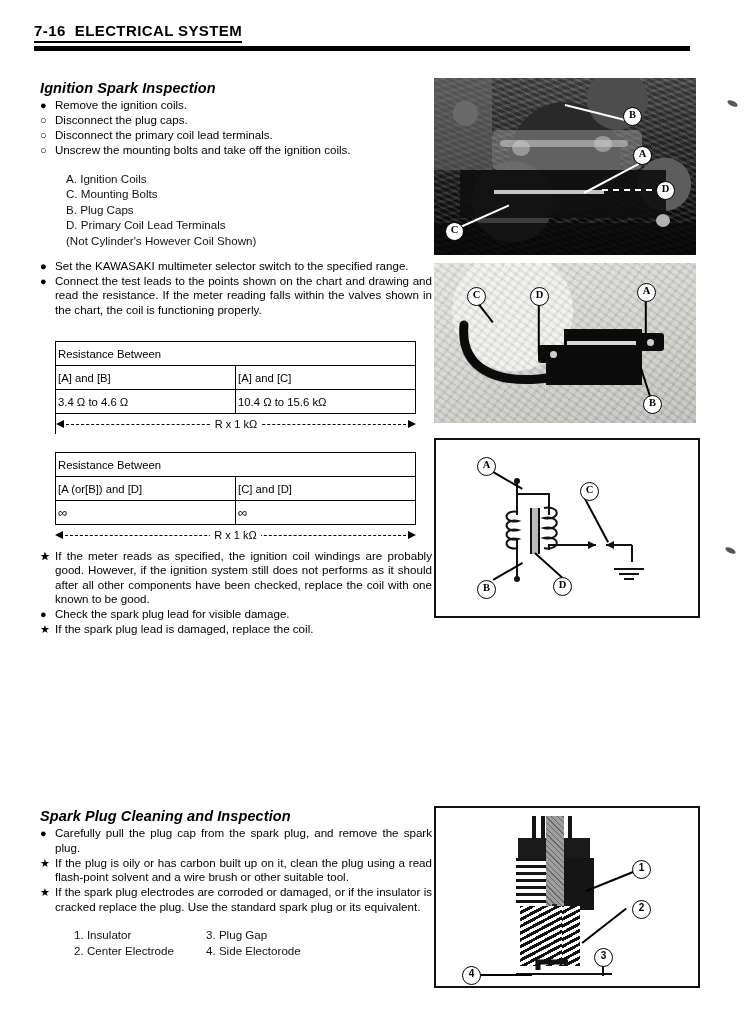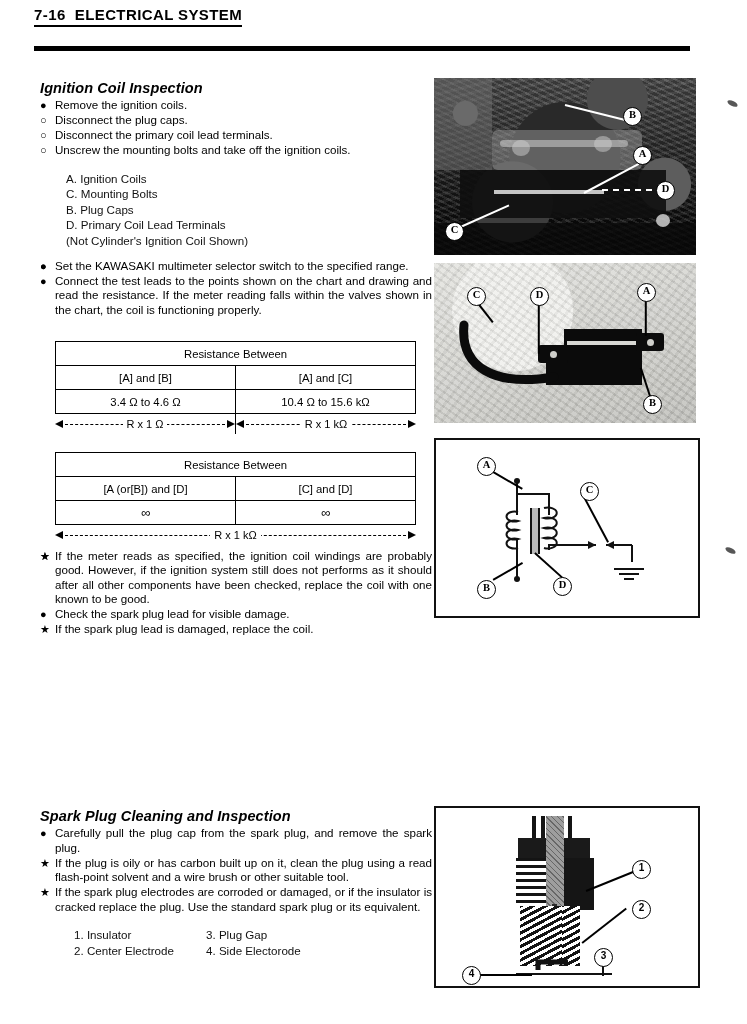--- a/index.html
+++ b/index.html
@@ -5,21 +5,21 @@
   html,body{margin:0;padding:0;background:#ffffff;}
   body{
     width:747px;height:1024px;position:relative;overflow:hidden;
     font-family:"Liberation Sans", sans-serif;
     color:#111;
     -webkit-font-smoothing:none;
   }
   .page{position:absolute;inset:0;}
 
   
-  .hdr{position:absolute;left:34px;top:6px;width:680px;text-decoration:underline;}
+  .hdr{position:absolute;left:34px;top:22px;width:680px;text-decoration:underline;}
   .hdr-text{font-size:15px;font-weight:bold;letter-spacing:.4px;color:#000;
             display:inline-block;padding-bottom:2px;border-bottom:2px solid #000;}
   .hdr-rule{position:absolute;left:34px;top:46px;width:656px;height:4px;background:#000;}
   .hdr-rule:after{content:"";position:absolute;left:0;top:4px;width:100%;height:1px;background:#000;}
 
   
   .col-left{position:absolute;left:40px;width:392px;}
 
   h2.sect{
     font-size:14.5px;font-style:italic;font-weight:bold;margin:0 0 2px 0;
@@ -40,21 +40,21 @@
   .legend{font-size:11.6px;line-height:15.4px;margin-left:26px;}
   .legend div{white-space:pre;}
 
   .legend2{position:relative;font-size:11.6px;line-height:16px;margin-left:34px;}
   .legend2 .c1{display:inline-block;width:132px;}
 
   
   .tbl{position:absolute;border-collapse:collapse;}
   .tbl table{border-collapse:collapse;width:100%;table-layout:fixed;}
   .tbl td{
-    border:1px solid #000;text-align:center;font-size:11.3px;
+    border:1px solid #000;font-size:11.3px;
     padding:3px 2px;color:#000;height:17px;
   }
   .tbl td.hd{font-size:11.3px;}
   .tbl td.inf{font-size:13px;letter-spacing:-1px;}
   .arrow-row{display:flex;}
   .arrow-cell{
     position:relative;height:20px;flex:1 1 0;
     display:flex;align-items:center;justify-content:center;
     font-size:11px;color:#000;
   }
@@ -139,34 +139,34 @@
 <body>
 
 <div class="page">
 
   <div class="hdr">
     <span class="hdr-text"><span>7-16</span>&nbsp;&nbsp;<span>ELECTRICAL SYSTEM</span></span>
   </div>
   <div class="hdr-rule"></div>
 
   <div class="col-left" style="top:80px;">
-    <h2 class="sect">Ignition Coil Inspection</h2>
+    <h2 class="sect">Ignition Spark Inspection</h2>
     <ul class="blist">
       <li class="b-filled"><span class="bul">●</span><span class="t">Remove the ignition coils.</span></li>
       <li class="b-open"><span class="bul">○</span><span class="t">Disconnect the plug caps.</span></li>
       <li class="b-open"><span class="bul">○</span><span class="t">Disconnect the primary coil lead terminals.</span></li>
       <li class="b-open"><span class="bul">○</span><span class="t">Unscrew the mounting bolts and take off the ignition coils.</span></li>
     </ul>
 
     <div class="legend" style="margin-top:13px;">
       <div>A. Ignition Coils</div>
       <div>C. Mounting Bolts</div>
       <div>B. Plug Caps</div>
       <div>D. Primary Coil Lead Terminals</div>
-      <div>(Not Cylinder's Ignition Coil Shown)</div>
+      <div>(Not Cylinder's However Coil Shown)</div>
     </div>
   </div>
 
   <div class="col-left" style="top:258px;">
     <ul class="blist">
       <li class="b-filled"><span class="bul">●</span></li>
       <li class="b-filled"><span class="bul">●</span><span class="t">Set the KAWASAKI multimeter selector switch to the specified range.</span></li>
       <li class="b-filled just">
           <span class="bul">●</span>
           <span class="t">Connect the test leads to the points shown on the chart and drawing and read the resistance.  If the meter reading falls within the valves shown in the chart, the coil is functioning properly.</span>
@@ -184,26 +184,20 @@
         <td>[A] and [B]</td>
         <td>[A] and [C]</td>
       </tr>
       <tr>
         <td>3.4 Ω to 4.6 Ω</td>
         <td>10.4 Ω to 15.6 kΩ</td>
       </tr>
     </tbody>
       </table>
     <div class="arrow-row">
-      <div class="arrow-cell">
-        <span class="dash"></span>
-          <span class="ah-l"></span>
-          <span class="ah-r"></span>
-        <span class="lbl">R x 1 Ω</span>
-      </div>
       <div class="arrow-sep"></div>
       <div class="arrow-cell">
         <span class="dash"></span>
           <span class="ah-l"></span>
           <span class="ah-r"></span>
         <span class="lbl">R x 1 kΩ</span>
       </div>
     </div>
   </div>
 

